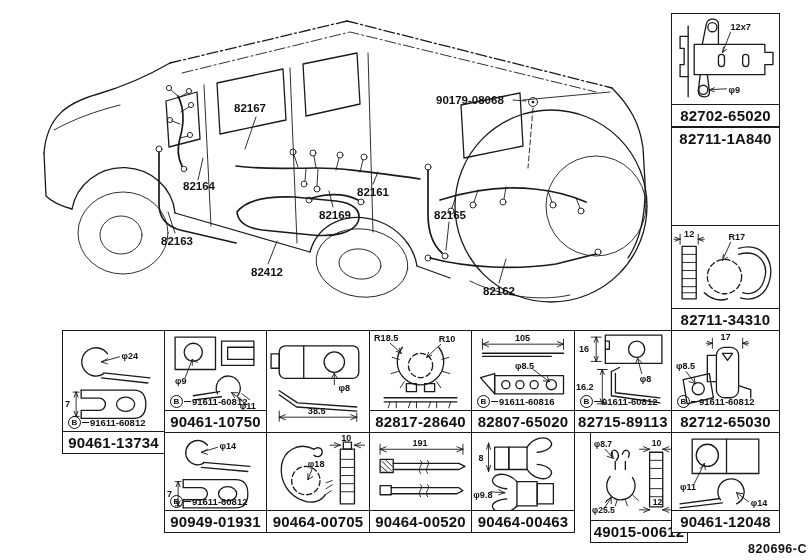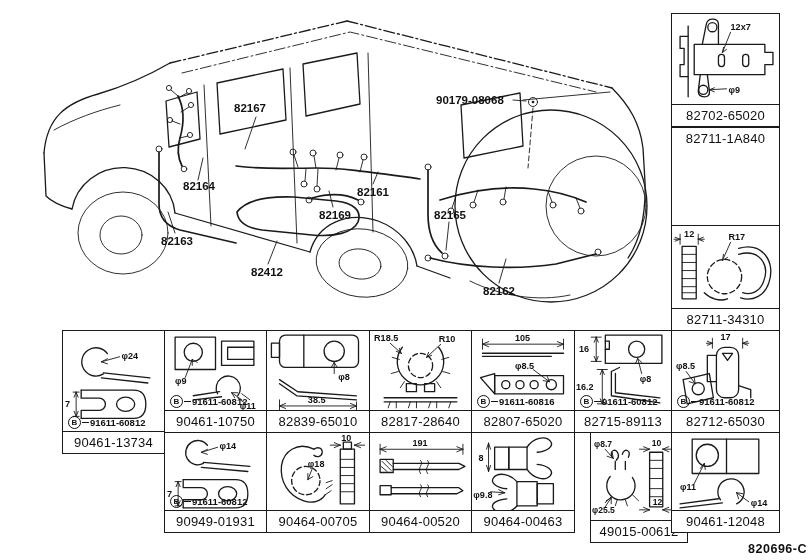--- a/index.html
+++ b/index.html
@@ -2,21 +2,21 @@
 <html><head>
 <meta charset="utf-8">
 <style>
   * { margin:0; padding:0; box-sizing:border-box; }
   html,body { width:811px; height:560px; }
   body { background:#fff; font-family:"Liberation Sans", sans-serif; position:relative; overflow:hidden; color:#111; }
   .box { position:absolute; border:1.5px solid #1a1a1a; background:#fff; display:flex; flex-direction:column; }
   .fig { flex:1; position:relative; }
   .fig > svg { position:absolute; left:0; top:0; width:100%; height:100%; }
   .plabel { border-top:1.5px solid #1a1a1a; height:22px; display:flex; align-items:center; justify-content:center;
-            font-weight:normal; font-size:13px; letter-spacing:.2px; white-space:nowrap;text-align:right; }
+            font-weight:bold; font-size:15px; letter-spacing:.2px; white-space:nowrap;text-align:right; }
   .fastener { position:absolute; left:5px; bottom:2px; display:flex; align-items:center; font-weight:bold; font-size:9.5px; white-space:nowrap; }
   .bcirc { width:13px; height:13px; border:1.4px solid #111; border-radius:50%; display:flex; align-items:center; justify-content:center;
            font-size:8px; font-weight:bold; flex:0 0 auto; }
   .bdash { width:7px; border-top:1.4px solid #111; margin:0 1px 0 1px; flex:0 0 auto; }
   .code { position:absolute; right:4px; bottom:4px; font-weight:bold; font-size:12.5px; letter-spacing:.5px;margin-top:24px; }
   svg .ln { fill:none; stroke:#1a1a1a; stroke-width:1.3; stroke-linecap:round; stroke-linejoin:round; }
   svg .thk { stroke-width:1.7; }
   svg .thin { stroke-width:0.9; }
   svg .dash { stroke-dasharray:5 3; }
   svg .dashdot { stroke-dasharray:11 3 2 3; }
@@ -219,21 +219,20 @@
       <rect class="ln" x="4" y="12" width="8" height="14"></rect>
       <circle class="ln" cx="66" cy="20" r="10"></circle>
       <path class="ln thin" d="M66,42 L66,31 M66,31 l-3,5 M66,31 l3,5"></path>
       <text class="dim" x="70" y="48">φ8</text>
       <path class="ln" d="M12,48 L30,60 L88,64 M12,52 L29,64 L88,68"></path>
       <path class="ln thin" d="M12,68 L12,78 M88,70 L88,78"></path>
       <path class="ln thin" d="M12,74 L88,74 M12,74 l6,-2.5 M12,74 l6,2.5 M88,74 l-6,-2.5 M88,74 l-6,2.5"></path>
       <text class="dim" x="40" y="71">38.5</text>
     </svg>
   </div>
-  <div class="plabel">82839-65010</div>
 </div>
 
 <div class="box" style="left:369px;top:330px;width:103px;height:103px">
   <div class="fig">
     <svg viewBox="0 0 100 78">
       <path class="ln" d="M32,16 A23,23 0 1 0 68,16"></path>
       <path class="ln thin" d="M29,28 L22,26 M28,40 L21,42 M71,28 L78,26 M72,40 L79,42 M34,50 L30,56 M66,50 L70,56"></path>
       <circle class="ln dash" cx="50" cy="34" r="12"></circle>
       <rect class="ln" x="36" y="52" width="10" height="8"></rect>
       <rect class="ln" x="54" y="52" width="10" height="8"></rect>

